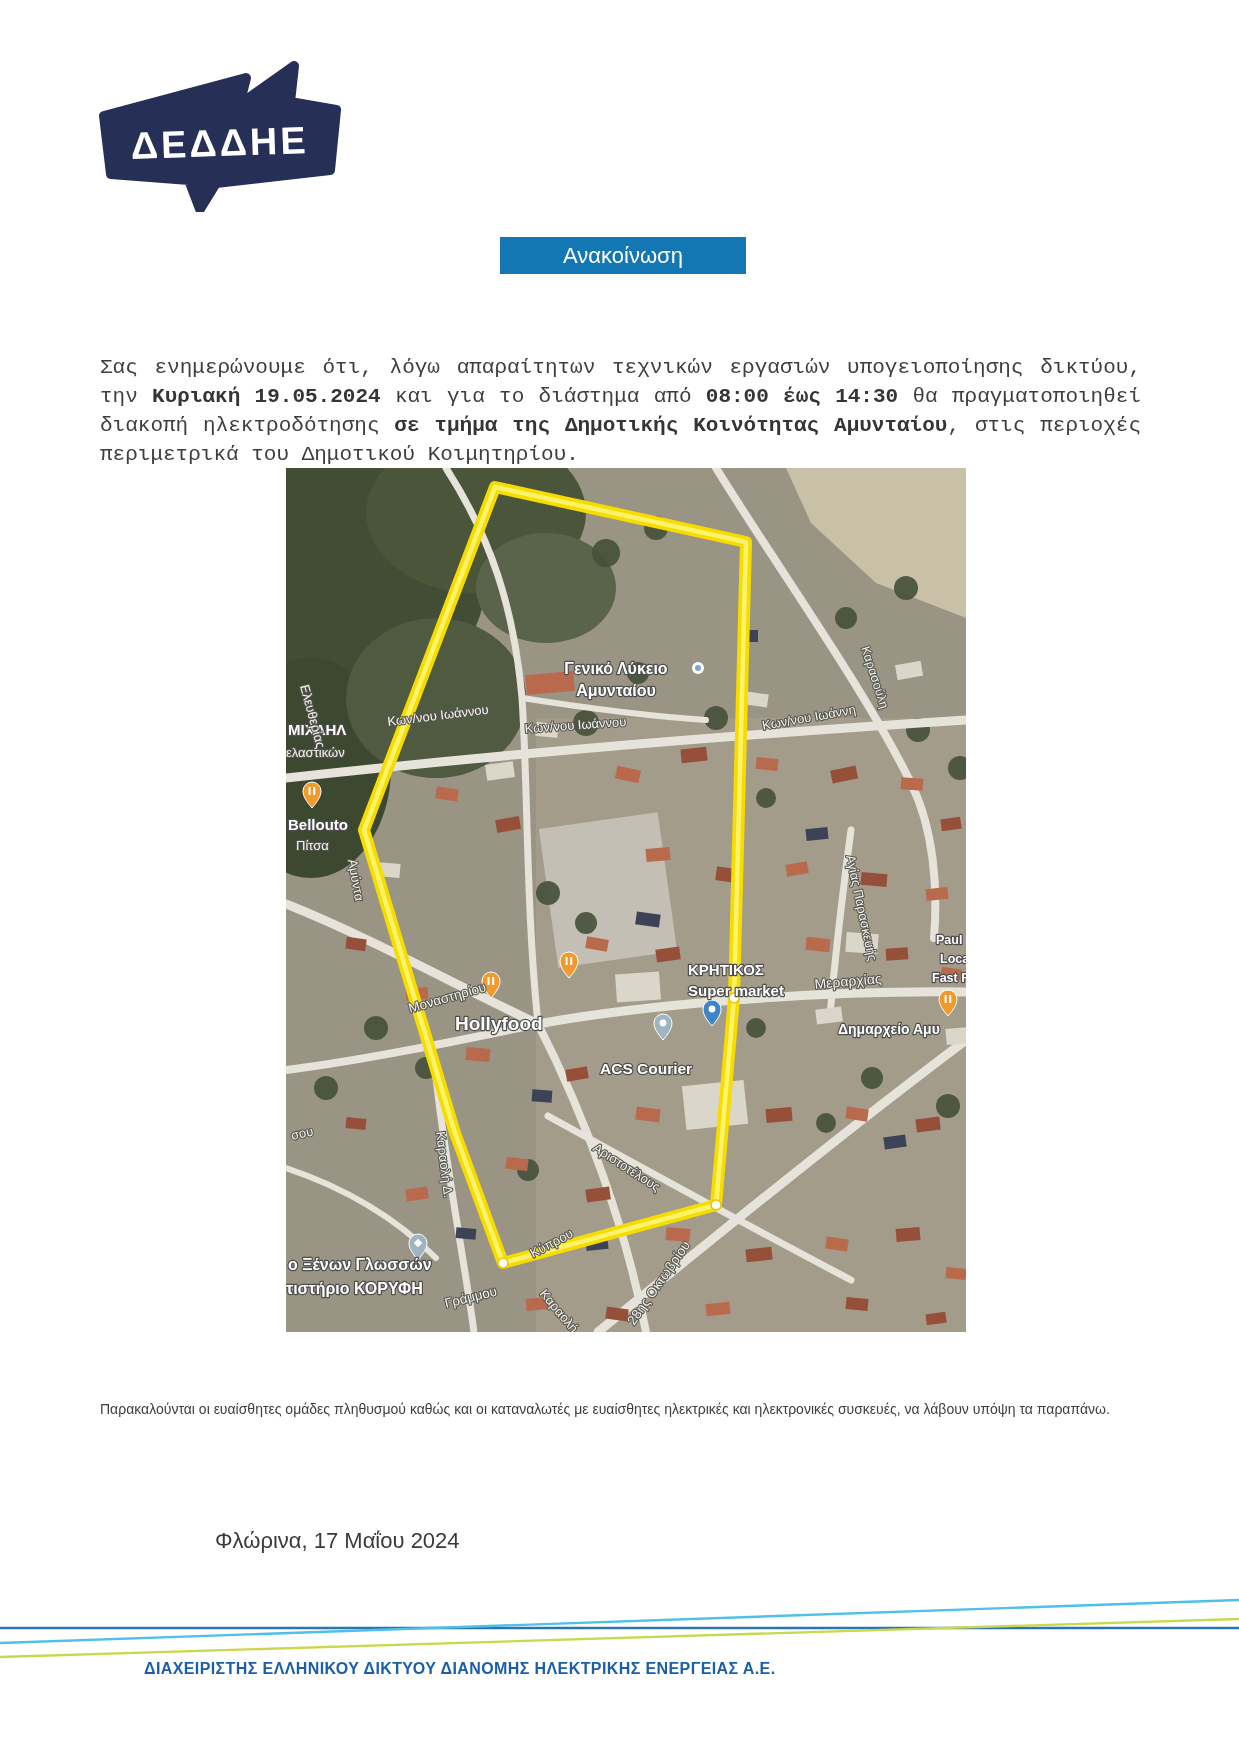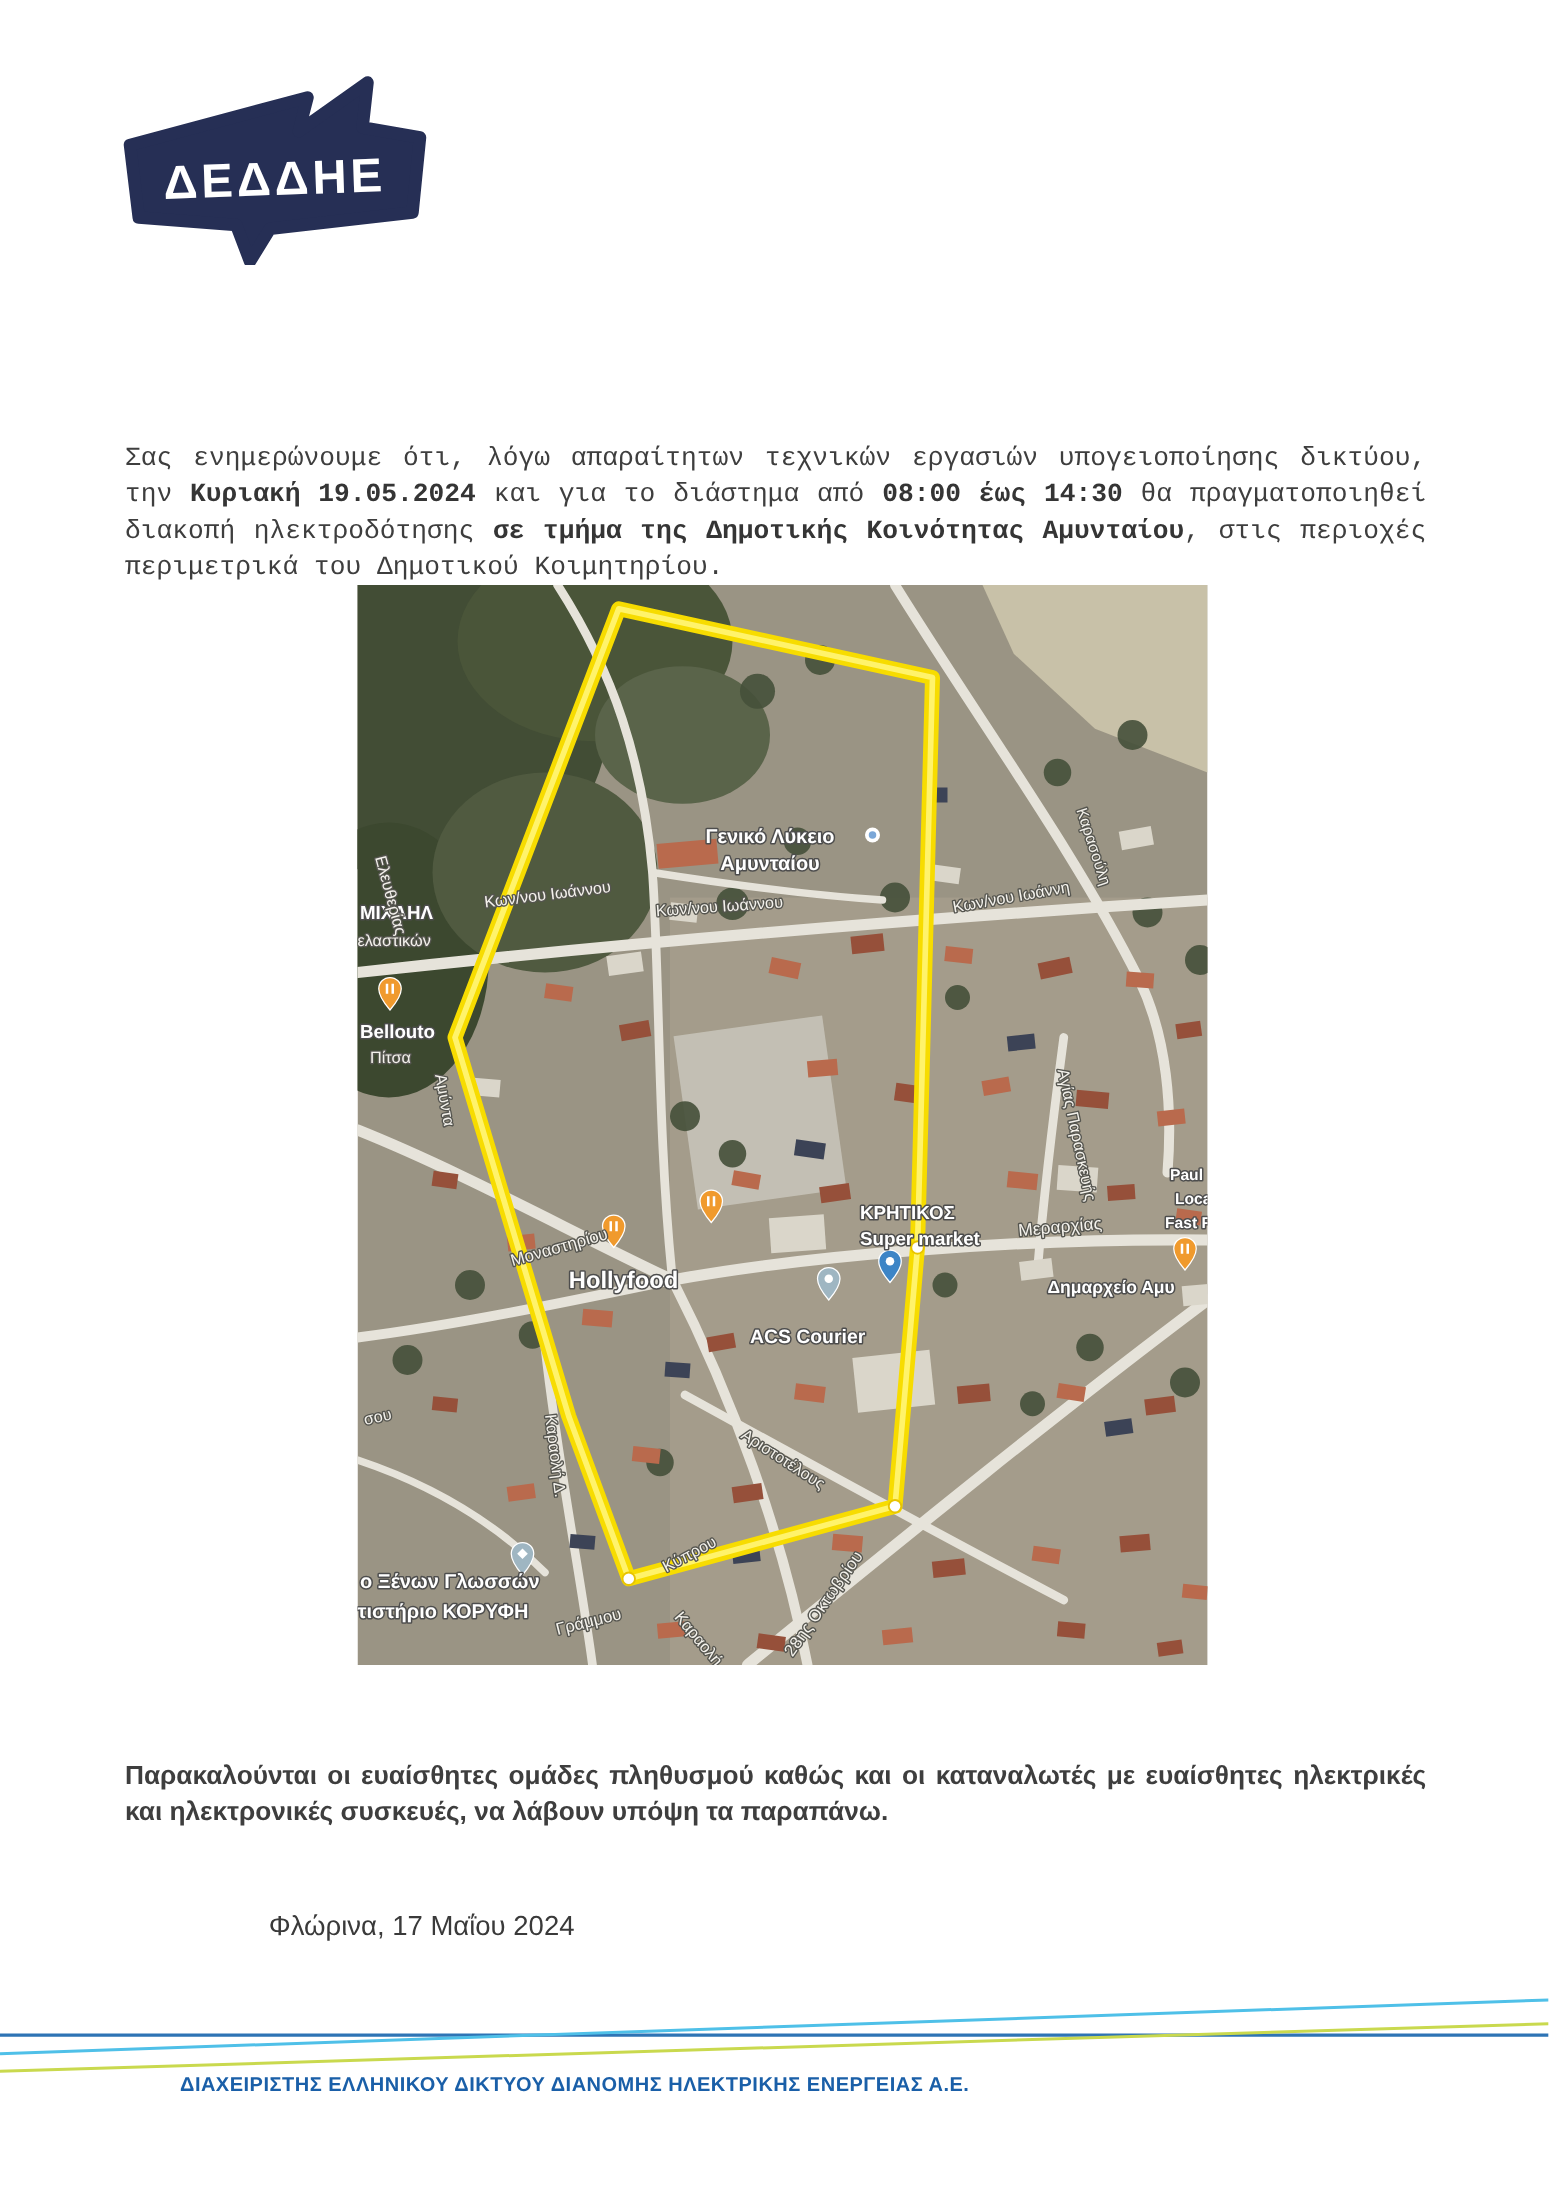--- a/index.html
+++ b/index.html
@@ -6,22 +6,22 @@
   .page{position:relative;width:1239px;height:1754px;background:#fff;overflow:hidden;
         font-family:"Liberation Sans",sans-serif;color:#3e3e3e;}
   .logo-svg{position:absolute;left:96px;top:52px;}
   .banner{position:absolute;left:500px;top:237px;width:246px;height:37px;background:#1377b4;
           color:#fff;display:flex;align-items:center;justify-content:center;font-size:22px;}
   .intro{position:absolute;left:100px;top:333px;width:1041px;font-size:21px;line-height:1.38;
          text-align:justify;font-family:Liberation Mono, monospace;}
   .intro b{color:#353535;}
   .note{position:absolute;left:100px;top:446px;font-size:13.5px;color:#3c3c3c;}
   .mapwrap{position:absolute;left:286px;top:468px;width:680px;height:864px;}
-  .closing{position:absolute;left:100px;top:1386px;width:1041px;font-size:21px;line-height:1.38;
-           text-align:justify;font-weight:bold;}
+  .closing{position:absolute;left:100px;top:1386px;width:1041px;font-size:14px;line-height:1.38;
+           text-align:justify;}
   .place-date{position:absolute;left:215px;top:1528px;font-size:22px;color:#3a3a3a;}
   .issuer{position:absolute;left:655px;top:1528px;font-size:22px;color:#3a3a3a;}
   .footer-svg{position:absolute;left:0;top:1580px;}
   .footer-company{position:absolute;left:112px;top:1660px;font-size:16px;font-weight:700;
                   letter-spacing:.4px;color:#1a5fa8;margin-left:32px;}
   
   .ml{fill:#ffffff;stroke:#4d4d4d;stroke-width:2.4px;paint-order:stroke;stroke-linejoin:round;
       font-family:"Liberation Sans",sans-serif;font-weight:700;}
   .st{fill:#f4f2ec;stroke:#55554f;stroke-width:2.2px;paint-order:stroke;stroke-linejoin:round;
       font-family:"Liberation Sans",sans-serif;font-weight:400;}
@@ -29,20 +29,23 @@
 </head>
 <body>
 
 <div class="page">
 
   <svg class="logo-svg" width="255" height="160" viewBox="0 0 255 160">
     <polygon points="8,64 150,26 143,53 198,14 194,50 240,58 234,118 120,131 104,157 93,128 15,122" fill="#262f55" stroke="#262f55" stroke-width="10" stroke-linejoin="round"></polygon>
     <text x="124" y="104" text-anchor="middle" font-size="38" font-weight="bold" letter-spacing="3" fill="#ffffff" font-family="Liberation Sans, sans-serif" transform="rotate(-2 124 100)">ΔΕΔΔΗΕ</text>
   </svg>
 
+  <div class="banner">
+    <span>Ανακοίνωση</span>
+  </div>
 
   <p class="intro"><span>Σας ενημερώνουμε ότι, λόγω απαραίτητων τεχνικών εργασιών υπογειοποίησης δικτύου,  την </span><b>Κυριακή 19.05.2024</b><span> και για το διάστημα από </span><b>08:00 έως 14:30</b><span> θα πραγματοποιηθεί διακοπή ηλεκτροδότησης </span><b>σε τμήμα της Δημοτικής Κοινότητας Αμυνταίου</b><span>, στις περιοχές περιμετρικά του Δημοτικού Κοιμητηρίου.</span></p>
 
 
   <div class="mapwrap">
     <svg width="680" height="864" viewBox="0 0 680 864">
       <rect x="0" y="0" width="680" height="864" fill="#9a9484"></rect>
       <g>
         <rect x="250" y="250" width="430" height="614" fill="#a89f8e" opacity="0.7"></rect>
         <ellipse cx="60" cy="110" rx="140" ry="130" fill="#424d35"></ellipse>

